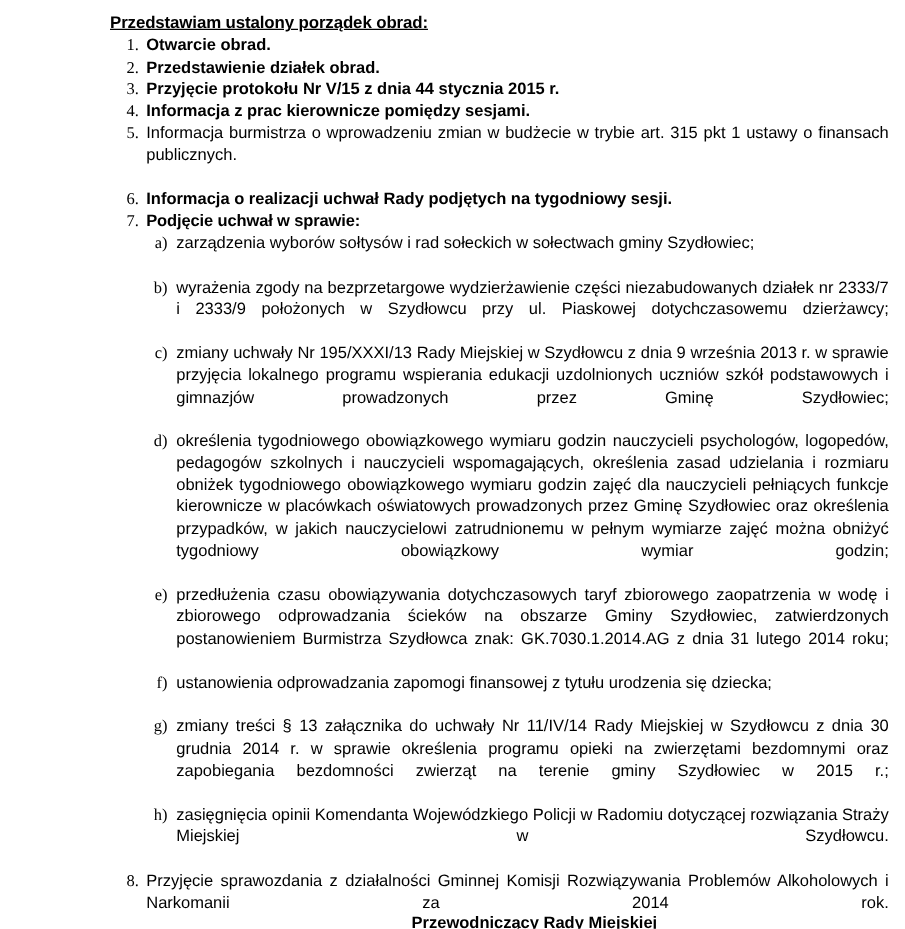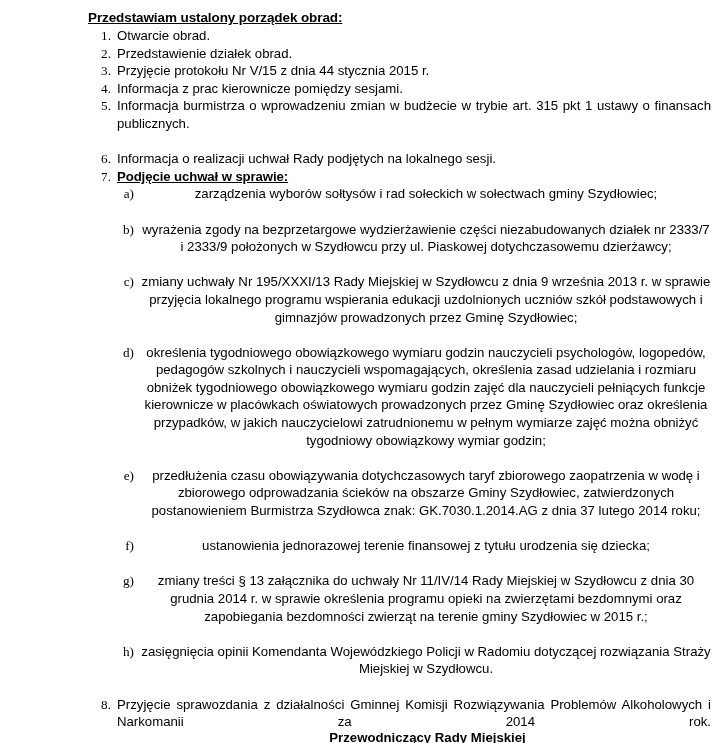--- a/index.html
+++ b/index.html
@@ -54,24 +54,24 @@
     width: 23px;
     text-align: right;
     font-family: "Liberation Serif", serif;
     font-size: 13.2px;
   }
   .agenda-item > .body {
     display: block;
   }
   .agenda-item.no-justify > .body {
     text-align: left;
+    font-weight: bold;
   }
   .agenda-item.bold-head > .body {
     font-weight: bold;
-    text-decoration: underline;
     letter-spacing: -0.1px;
   }
   
   .sub-list {
     list-style: none;
     margin: 0;
     padding: 0;
   }
   .sub-item {
     position: relative;
@@ -89,21 +89,20 @@
     position: absolute;
     left: 0;
     top: 0;
     width: 17px;
     text-align: right;
     font-family: "Liberation Serif", serif;
     font-size: 13.2px;
   }
   .sub-item > .body {
     display: block;
-    text-align: center;
   }
   .sub-item > .body::after {
     content: "";
     display: inline-block;
     width: 100%;
   }
   .agenda-item > .body.j::after {
     content: "";
     display: inline-block;
     width: 100%;
@@ -147,21 +146,21 @@
       <li class="agenda-item no-justify">
         <span class="num">4.</span>
         <span class="body">Informacja z prac kierownicze pomiędzy sesjami.</span>
       </li>
       <li class="agenda-item">
         <span class="num">5.</span>
         <span class="body j">Informacja burmistrza o wprowadzeniu zmian w budżecie w trybie art. 315 pkt 1 ustawy o finansach publicznych.</span>
       </li>
       <li class="agenda-item no-justify">
         <span class="num">6.</span>
-        <span class="body">Informacja o realizacji uchwał Rady podjętych na lokalnego sesji.</span>
+        <span class="body">Informacja o realizacji uchwał Rady podjętych na tygodniowy sesji.</span>
       </li>
       <li class="agenda-item bold-head no-justify">
         <span class="num">7.</span>
         <span class="body">Podjęcie uchwał w sprawie:</span>
         <ol class="sub-list">
           <li class="sub-item last-left">
             <span class="letter">a)</span>
             <span class="body">zarządzenia wyborów sołtysów i rad sołeckich w sołectwach gminy Szydłowiec;</span>
           </li>
           <li class="sub-item">
@@ -171,25 +170,25 @@
           <li class="sub-item">
             <span class="letter">c)</span>
             <span class="body">zmiany uchwały Nr 195/XXXI/13 Rady Miejskiej w Szydłowcu z dnia 9 września 2013 r. w sprawie przyjęcia lokalnego programu wspierania edukacji uzdolnionych uczniów szkół podstawowych i gimnazjów prowadzonych przez Gminę Szydłowiec;</span>
           </li>
           <li class="sub-item">
             <span class="letter">d)</span>
             <span class="body">określenia tygodniowego obowiązkowego wymiaru godzin nauczycieli psychologów, logopedów, pedagogów szkolnych i nauczycieli wspomagających, określenia zasad udzielania i rozmiaru obniżek tygodniowego obowiązkowego wymiaru godzin zajęć dla nauczycieli pełniących funkcje kierownicze w placówkach oświatowych prowadzonych przez Gminę Szydłowiec oraz określenia przypadków, w jakich nauczycielowi zatrudnionemu w pełnym wymiarze zajęć można obniżyć tygodniowy obowiązkowy wymiar godzin;</span>
           </li>
           <li class="sub-item">
             <span class="letter">e)</span>
-            <span class="body">przedłużenia czasu obowiązywania dotychczasowych taryf zbiorowego zaopatrzenia w wodę i zbiorowego odprowadzania ścieków na obszarze Gminy Szydłowiec, zatwierdzonych postanowieniem Burmistrza Szydłowca znak: GK.7030.1.2014.AG z dnia 37 lutego 2014 roku;</span>
+            <span class="body">przedłużenia czasu obowiązywania dotychczasowych taryf zbiorowego zaopatrzenia w wodę i zbiorowego odprowadzania ścieków na obszarze Gminy Szydłowiec, zatwierdzonych postanowieniem Burmistrza Szydłowca znak: GK.7030.1.2014.AG z dnia 31 lutego 2014 roku;</span>
           </li>
           <li class="sub-item last-left">
             <span class="letter">f)</span>
-            <span class="body">ustanowienia jednorazowej terenie finansowej z tytułu urodzenia się dziecka;</span>
+            <span class="body">ustanowienia odprowadzania zapomogi finansowej z tytułu urodzenia się dziecka;</span>
           </li>
           <li class="sub-item">
             <span class="letter">g)</span>
             <span class="body">zmiany treści § 13 załącznika do uchwały Nr 11/IV/14 Rady Miejskiej w Szydłowcu z dnia 30 grudnia 2014 r. w sprawie określenia programu opieki na zwierzętami bezdomnymi oraz zapobiegania bezdomności zwierząt na terenie gminy Szydłowiec w 2015 r.;</span>
           </li>
           <li class="sub-item">
             <span class="letter">h)</span>
             <span class="body">zasięgnięcia opinii Komendanta Wojewódzkiego Policji w Radomiu dotyczącej rozwiązania Straży Miejskiej w Szydłowcu.</span>
           </li>
         </ol>

